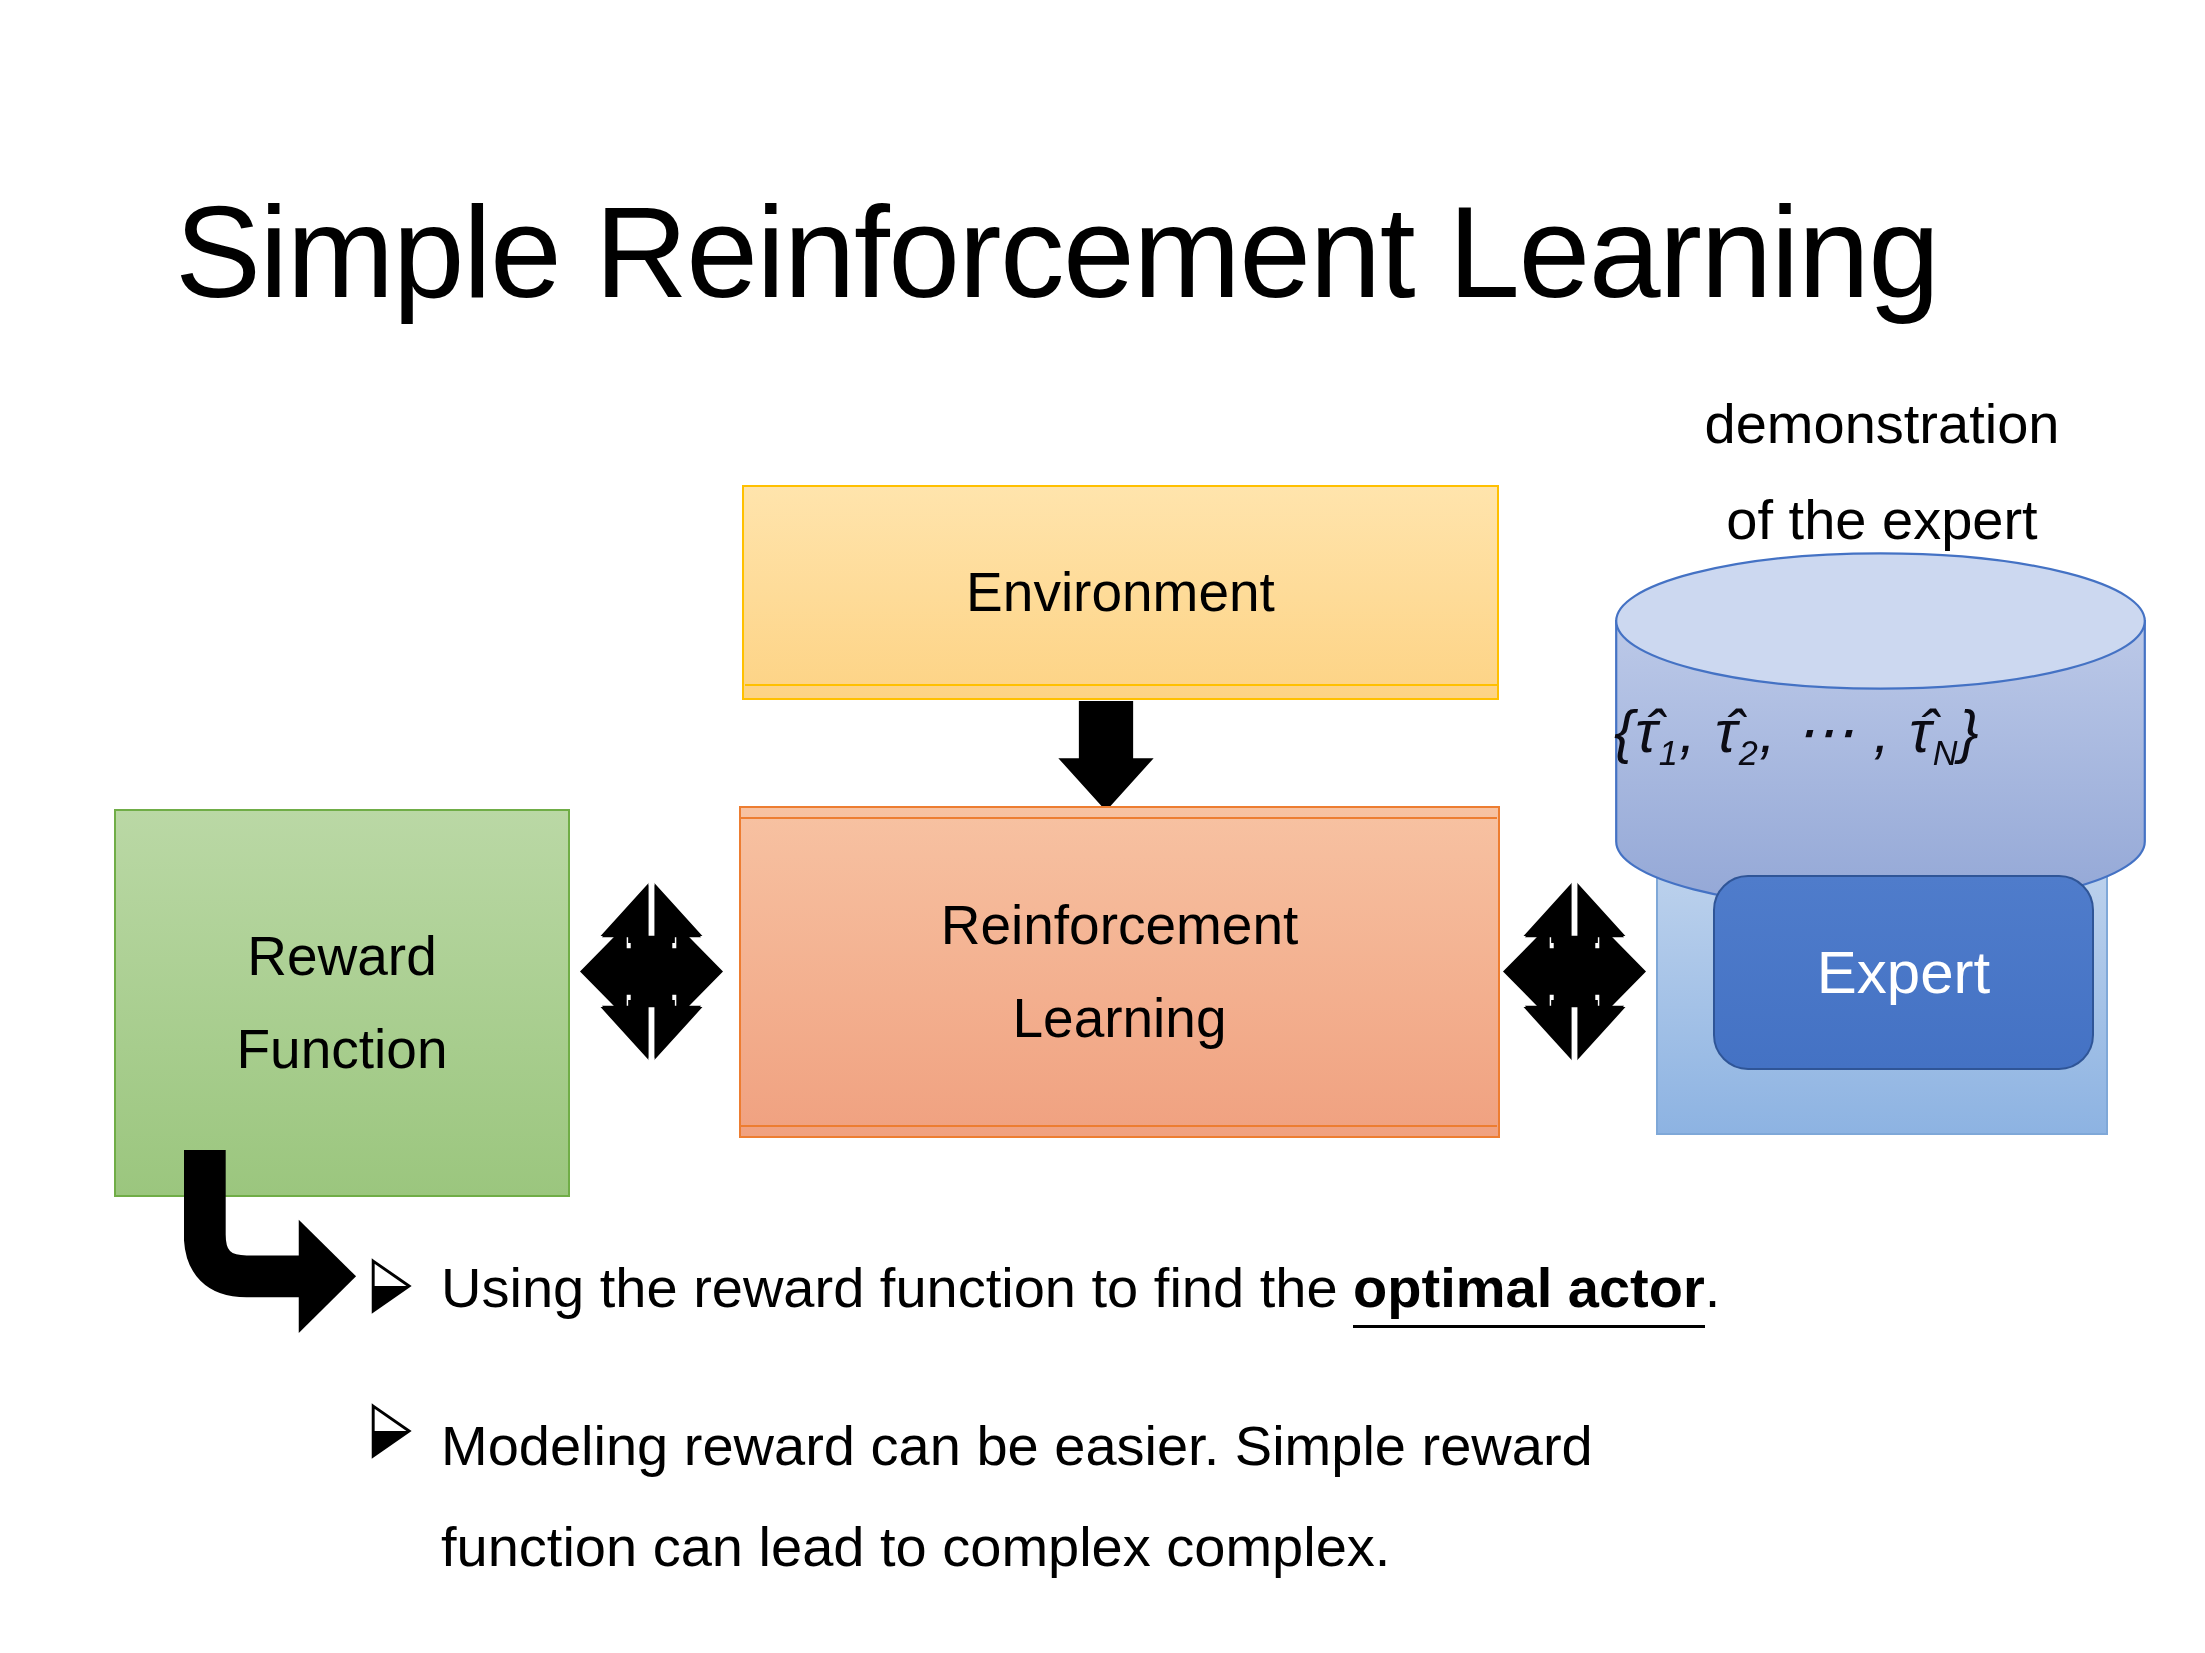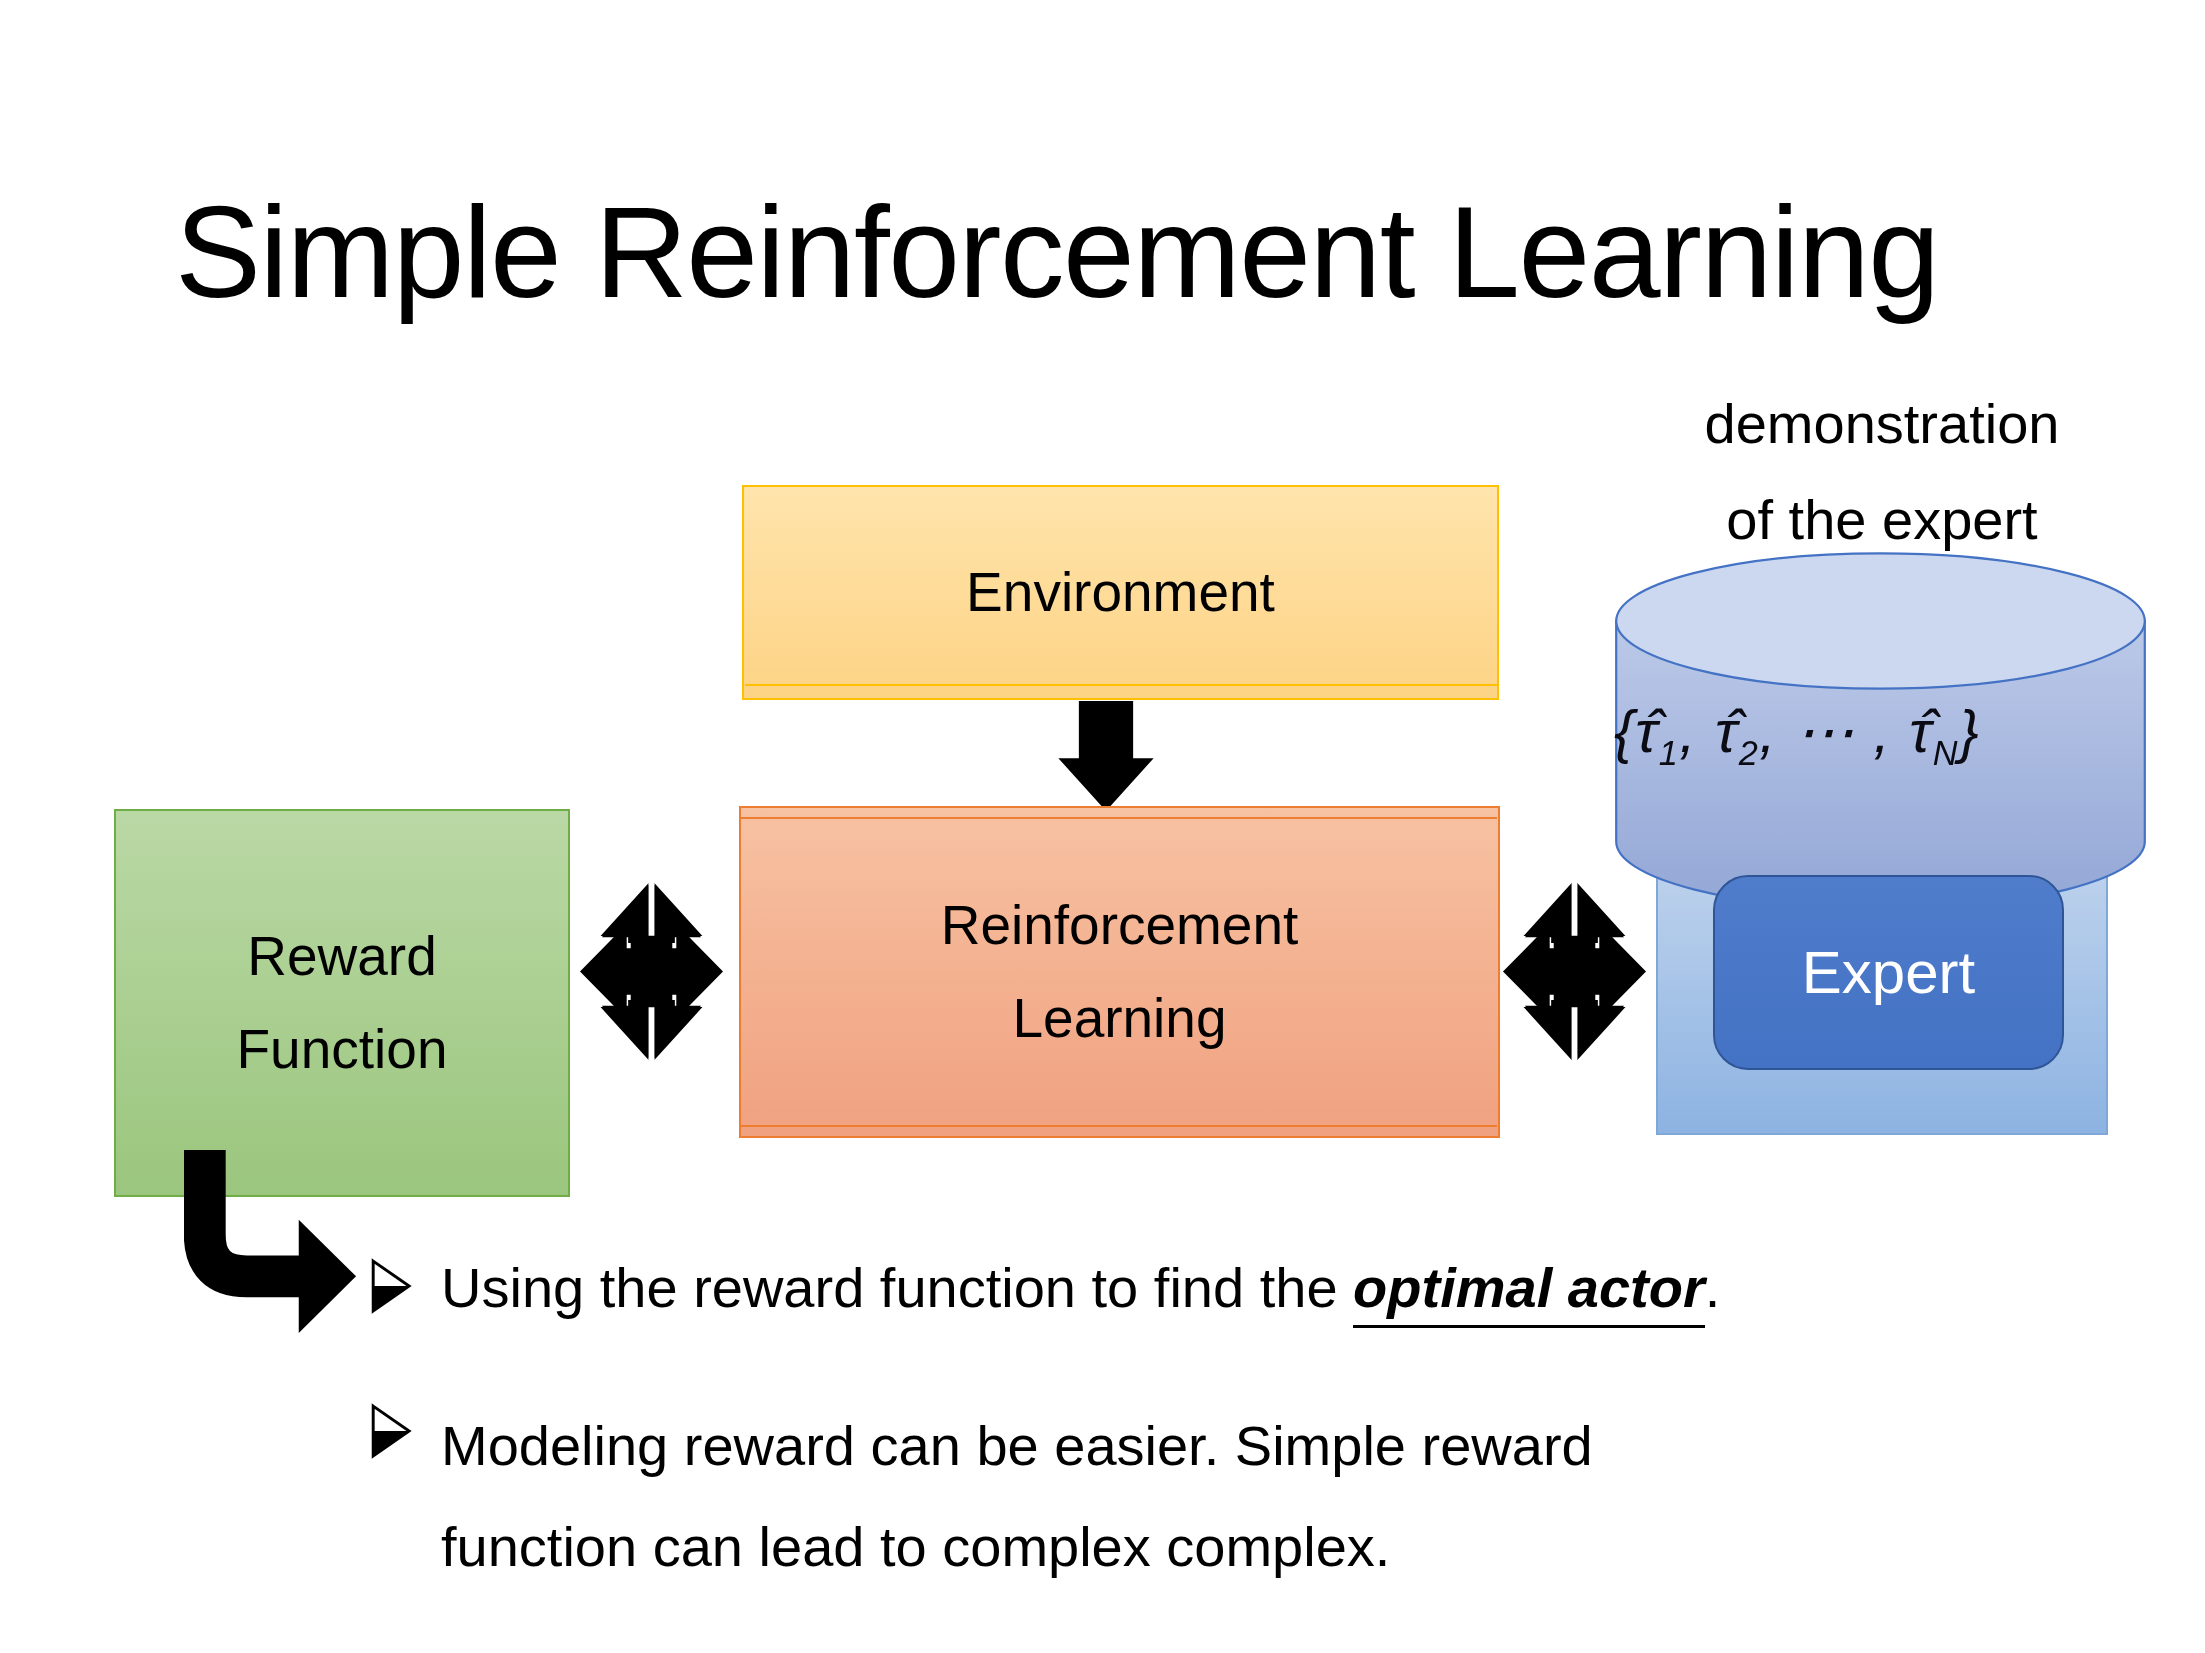--- a/index.html
+++ b/index.html
@@ -46,21 +46,21 @@
   .rl-dline-top{left:741px;top:817px;width:756px;height:0;border-top:2.2px solid #ed7d31;}
   .rl-dline-bot{left:741px;top:1125px;width:756px;height:0;border-top:2.2px solid #ed7d31;}
 
   .backdrop-box{
     left:1656px;top:803px;width:452px;height:332px;box-sizing:border-box;
     background:linear-gradient(#c8d9ef,#8db3e2);
     border:2.2px solid #7fa8d8;
   }
 
   .expert-box{
-    left:1713px;top:875px;width:351px;height:195px;box-sizing:border-box;
+    left:1713px;top:875px;width:381px;height:195px;box-sizing:border-box;
     background:linear-gradient(#4f7ccb,#406fc0,#4472c4);
     background:linear-gradient(#4f7ccb,#4472c4);
     border:2.2px solid #2f5597;border-radius:35px;
     display:flex;align-items:center;justify-content:center;
   }
   .expert-box .bl{font-size:60px;color:#ffffff;}
 
   
   .cyl{left:1614px;top:551px;width:533px;height:362px;}
   .formula{
@@ -75,21 +75,21 @@
   .dbl-arrow-left{left:578px;top:873px;width:147px;height:197px;}
   .dbl-arrow-right{left:1501px;top:873px;width:147px;height:197px;}
   .elbow-arrow{left:184px;top:1150px;width:184px;height:213px;}
 
   
   .bullet-marker-1{left:371px;top:1258px;width:41px;height:56px;}
   .bullet-marker-2{left:371px;top:1403px;width:41px;height:56px;}
   .bullet-1{left:441px;top:1251px;width:1727px;font-size:56px;line-height:74px;white-space:nowrap;}
   .bullet-2{left:441px;top:1395px;width:1727px;font-size:56px;line-height:101px;}
   .emph{
-    font-weight:bold;font-style:italic;
+    font-weight:bold;
     border-bottom:3.7px solid #000;padding-bottom:5.9px;
   }
 </style>
 </head>
 <body>
 
 <div class="abs title">Simple Reinforcement Learning</div>
 
 <div class="abs demo-label">
   <div>demonstration</div>

